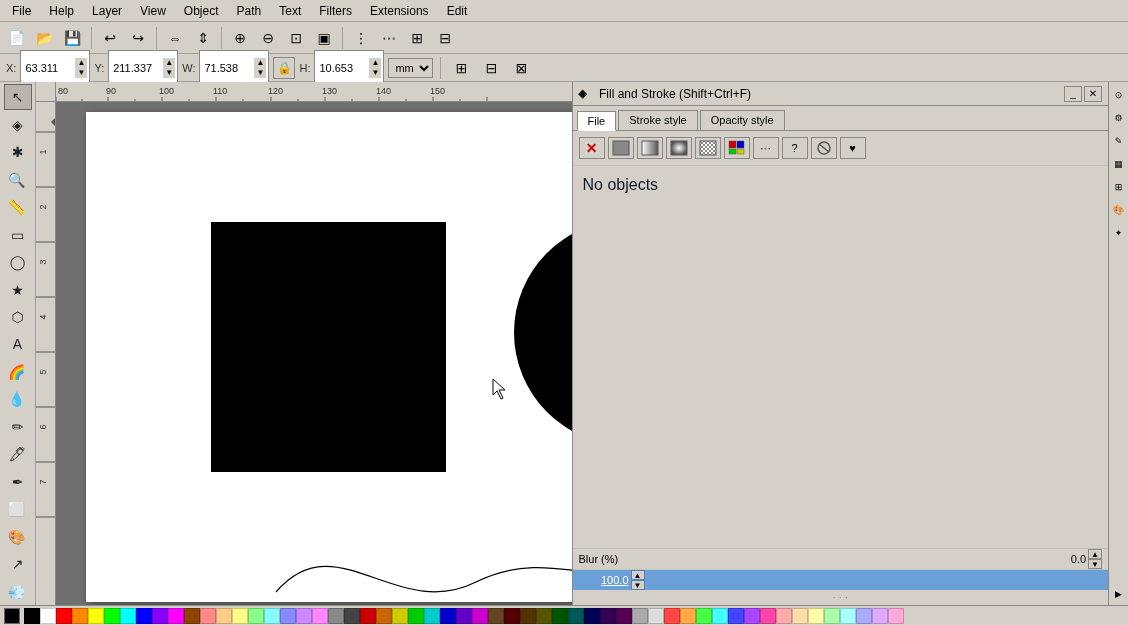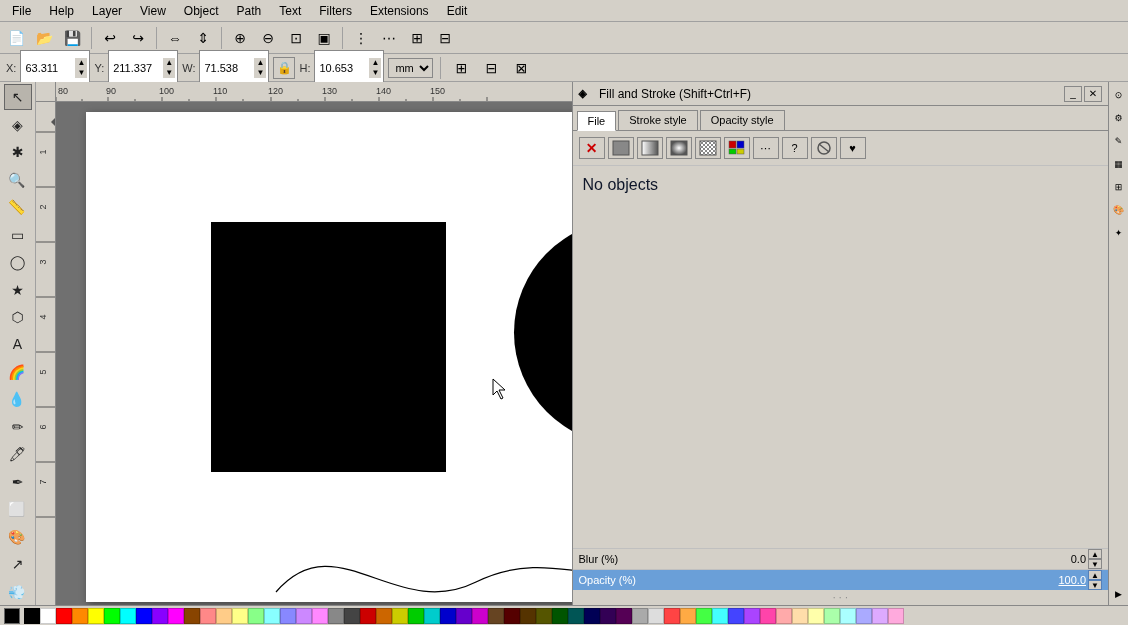--- a/index.html
+++ b/index.html
@@ -569,21 +569,20 @@
     <div id="blur-row">
       <span class="prop-label">Blur (%)</span>
       <span class="prop-val">0.0</span>
       <div class="prop-scroll">
         <button class="prop-scroll-btn">▲</button>
         <button class="prop-scroll-btn">▼</button>
       </div>
     </div>
 
     <div id="opacity-row">
-      <span class="prop-label">Opacity (%)</span>
       <span class="prop-val">100.0</span>
       <div class="prop-scroll">
         <button class="prop-scroll-btn" style="border-color:#5580b8;">▲</button>
         <button class="prop-scroll-btn" style="border-color:#5580b8;">▼</button>
       </div>
     </div>
 
     <div style="text-align:center;padding:2px;font-size:10px;color:#888;">· · ·</div>
 
   </div>

